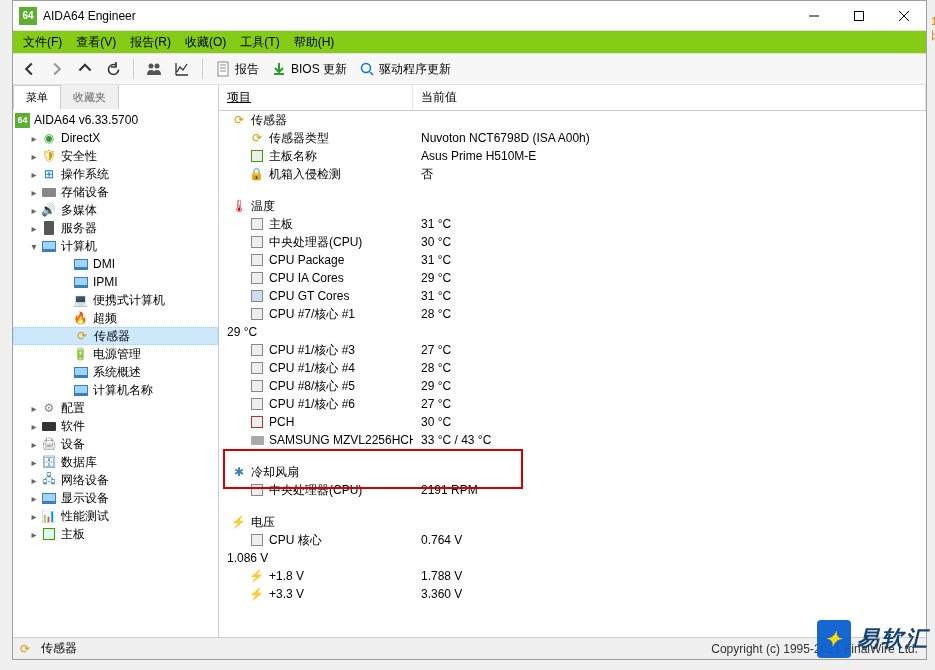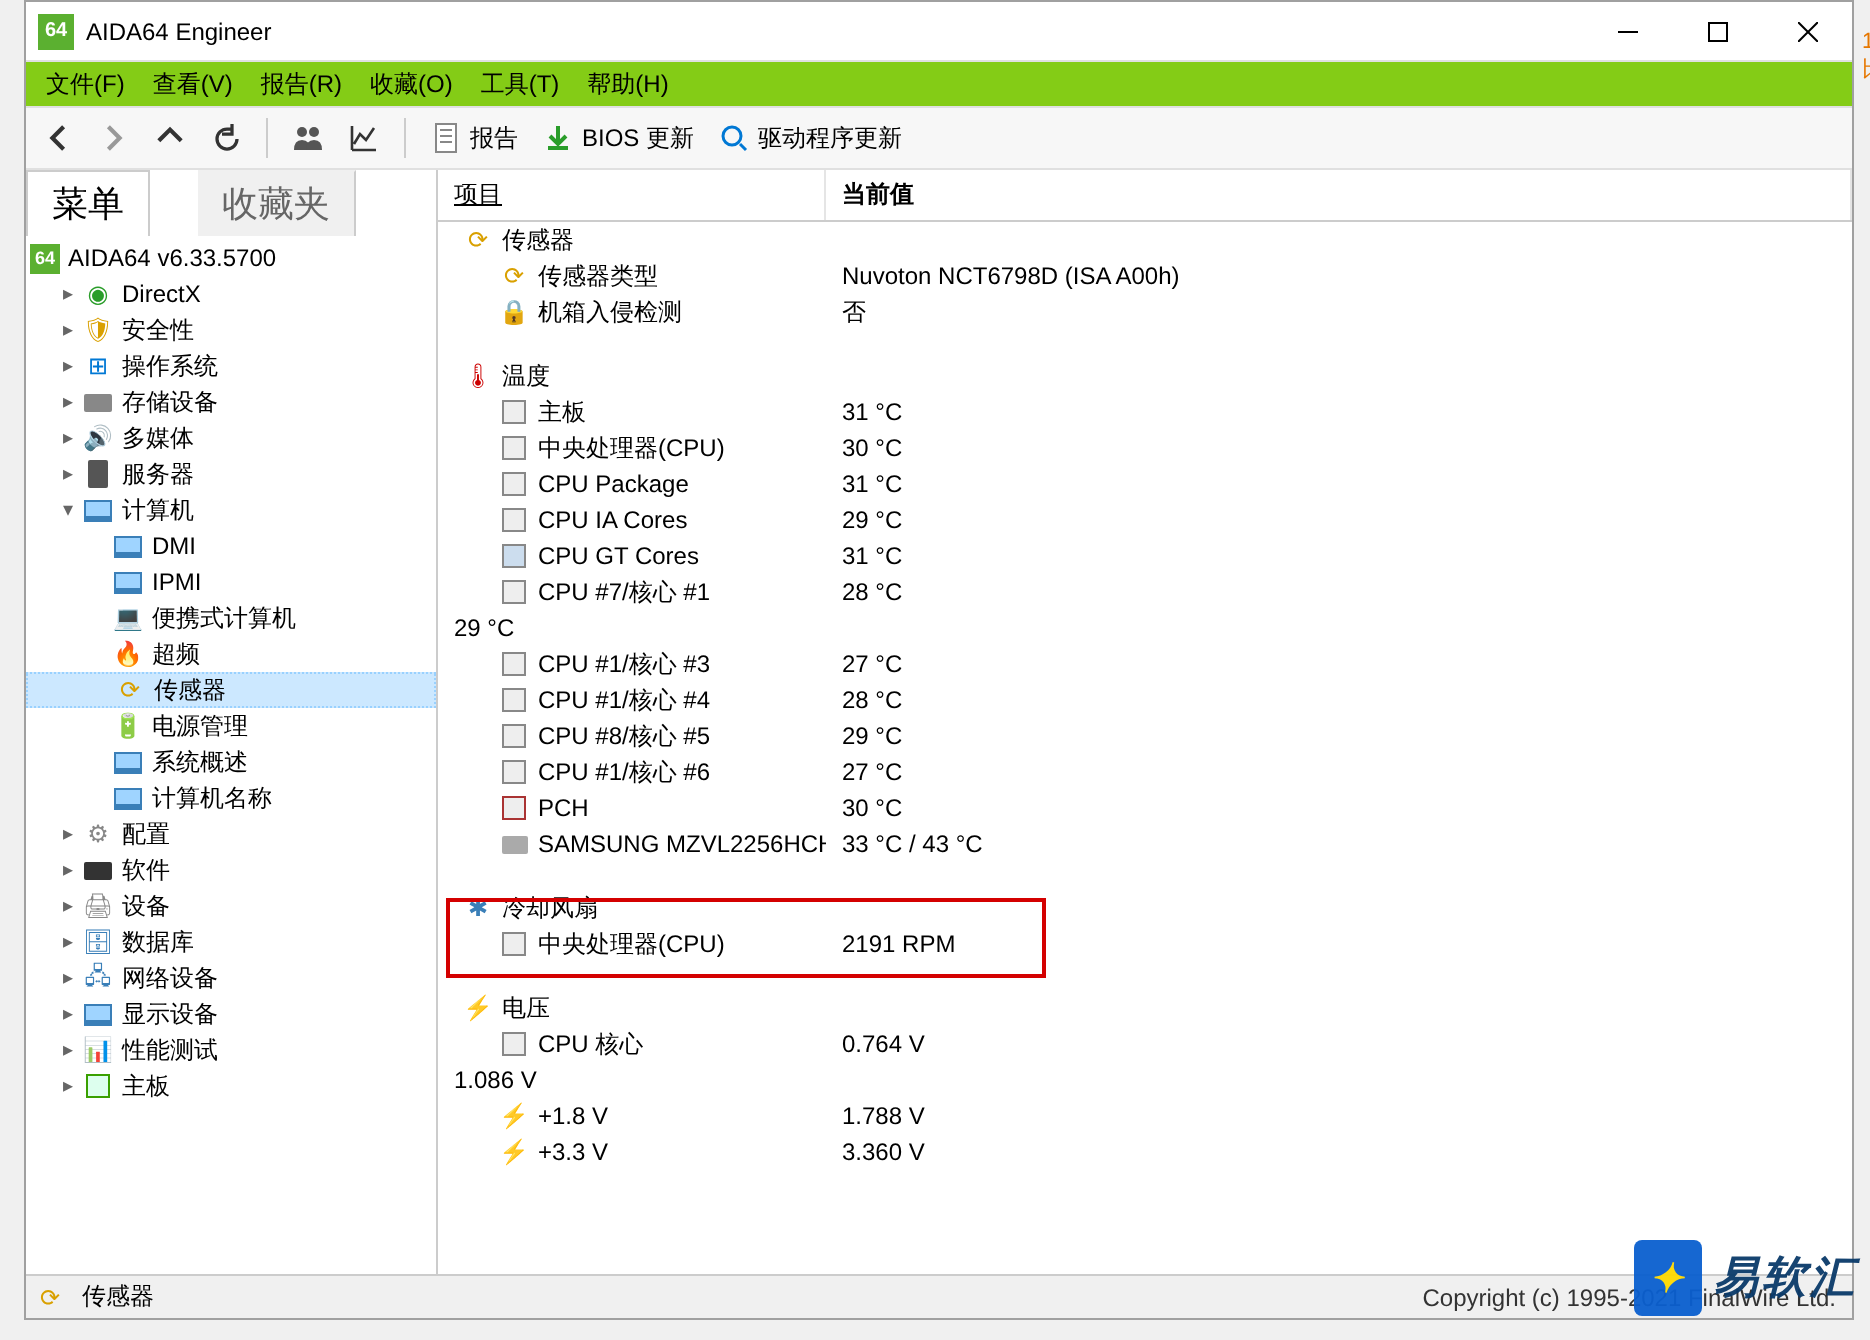--- a/index.html
+++ b/index.html
@@ -22,37 +22,37 @@
 .toolbar { height: 32px; display: flex; align-items: center; padding: 0 4px; border-top: 1px solid #e0e0e0; border-bottom: 1px solid #e0e0e0; background: #f7f7f7; gap: 4px; }
 .tb-btn { width: 24px; height: 24px; display: flex; align-items: center; justify-content: center; color: #555; }
 .tb-sep { width: 1px; height: 20px; background: #ccc; margin: 0 4px; }
 .tb-text { display: flex; align-items: center; gap: 4px; font-size: 12px; padding: 0 4px; }
 
 
 .content { flex: 1; display: flex; overflow: hidden; }
 
 
 .left { width: 206px; border-right: 1px solid #ccc; display: flex; flex-direction: column; background: #fff; }
-.tabs { display: flex; font-size: 18px; gap: 24px; }
+.tabs { display: flex; font-size: 11px; }
 .tab { padding: 4px 12px; border: 1px solid #ccc; border-bottom: none; background: #fff; }
 .tab.inactive { background: #f0f0f0; color: #666; border-top-color: #f0f0f0; border-left: none; }
 .tree { flex: 1; overflow-y: auto; font-size: 12px; padding: 2px 0; }
 .tree-row { display: flex; align-items: center; height: 18px; padding-left: 2px; white-space: nowrap; }
 .tree-row.selected { background: #cce8ff; border: 1px dotted #99d1ff; }
 .tree-toggle { width: 14px; text-align: center; color: #666; font-size: 10px; }
 .tree-icon { width: 16px; height: 16px; margin-right: 4px; display: inline-flex; align-items: center; justify-content: center; }
 .indent-1 { padding-left: 14px; }
-.indent-3 { padding-left: 43px; }
+.indent-3 { padding-left: 60px; }
 
 
 .right { flex: 1; display: flex; flex-direction: column; background: #fff; }
 .grid-header { display: flex; font-size: 12px; border-bottom: 1px solid #ccc; background: #fff; }
 .grid-header div { padding: 4px 8px; border-right: 1px solid #e5e5e5; }
 .gh-field { width: 194px; text-decoration: underline; }
-.gh-value { flex: 1; font-weight: bold; }
+.gh-value { flex: 1; }
 .grid-body { flex: 1; overflow-y: auto; font-size: 12px; position: relative; }
 .grow { display: flex; align-items: center; height: 18px; }
 .grow.section .gf { padding-left: 12px; font-weight: normal; }
 .gf { width: 194px; padding-left: 30px; display: flex; align-items: center; white-space: nowrap; overflow: hidden; text-overflow: ellipsis; }
 .gv { flex: 1; padding-left: 8px; }
 .gicon { width: 16px; height: 16px; margin-right: 4px; display: inline-flex; align-items: center; justify-content: center; flex-shrink: 0; }
 
 
 .redbox { position: absolute; border: 2px solid #d40000; pointer-events: none; }
 
@@ -345,20 +345,29 @@
           </div>
         <div class="grow">
             <div class="gf">
               <span class="gicon ic-sensor">⟳</span>
               <span>传感器类型</span>
             </div>
             <div class="gv">Nuvoton NCT6798D  (ISA A00h)</div>
           </div>
         <div class="grow">
             <div class="gf">
+              <span class="gicon">
+                <span class="ic-chip" style="border-color:#3aa000"></span>
+              </span>
+              <span>主板名称</span>
+            </div>
+            <div class="gv">Asus Prime H510M-E</div>
+          </div>
+        <div class="grow">
+            <div class="gf">
               <span class="gicon" style="color:#c90">🔒</span>
               <span>机箱入侵检测</span>
             </div>
             <div class="gv">否</div>
           </div>
 
         <div class="grow" style="height:14px"></div>
 
         <div class="grow section">
             <div class="gf">

